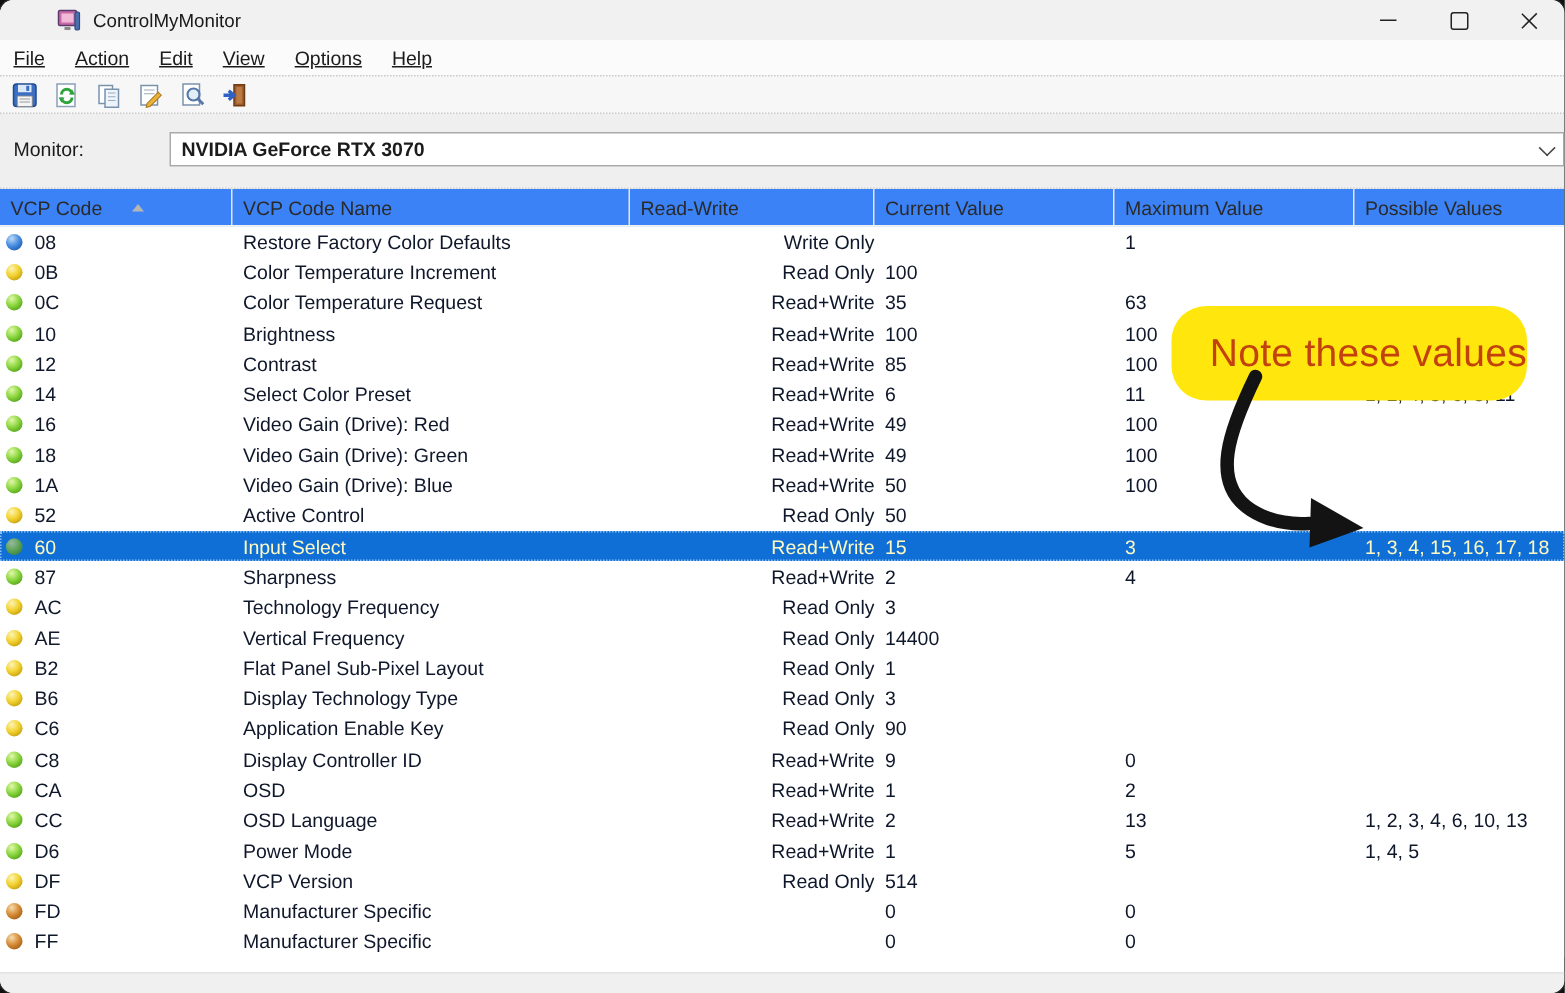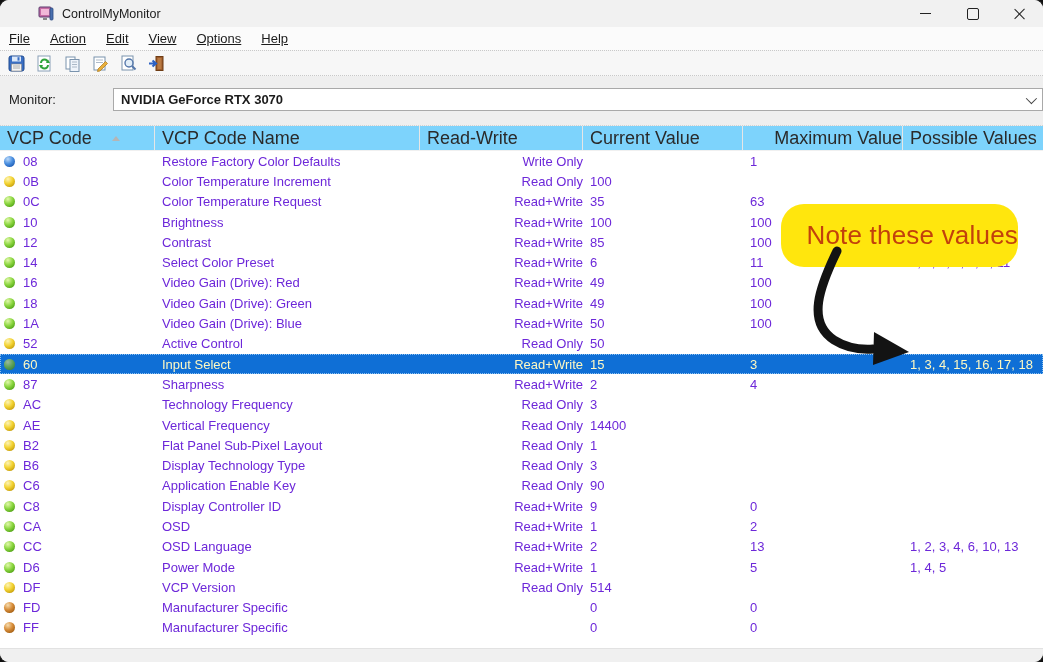--- a/index.html
+++ b/index.html
@@ -31,31 +31,31 @@
   .tool-btn{width:19px;height:19px;display:flex;align-items:center;justify-content:center;}
   
   .monitor-panel{height:50px;background:#efefef;position:relative;border-bottom:1px dotted #d2d2d2;box-sizing:border-box;text-align:center;}
   .monitor-label{position:absolute;left:9px;top:16px;font-size:13px;}
   .combobox{position:absolute;left:113px;right:0;top:12px;height:23px;background:#fff;
     border:1px solid #a9a9a9;box-sizing:border-box;display:flex;align-items:center;
     font-size:13px;font-weight:bold;padding-left:7px;}
   .combo-chevron{position:absolute;right:8px;top:7px;width:7px;height:7px;border-right:1.4px solid #444;
     border-bottom:1.4px solid #444;transform:rotate(45deg) translateY(-2px);}
   
-  .thead{display:flex;height:24px;align-items:center;font-size:18px;color:#2a2a2a;
-    border-bottom:1px solid #f0f0f0;background:#7dd3fc;}
+  .thead{display:flex;height:24px;align-items:center;font-size:13px;color:#2a2a2a;
+    border-bottom:1px solid #f0f0f0;background:#3b82f6;}
   .th{height:100%;display:flex;align-items:center;padding-left:7px;box-sizing:border-box;
     border-right:1px solid #e6e6e6;overflow:hidden;white-space:nowrap;}
   .th:last-child{border-right:none;}
   .w-code{width:155px;} .w-name{width:265px;} .w-rw{width:163px;text-align:right;}
-  .w-cur{width:160px;} .w-max{width:160px;justify-content:flex-end;} .w-pos{width:140px;flex:1;}
+  .w-cur{width:160px;} .w-max{width:160px;} .w-pos{width:140px;flex:1;}
   .sort-indicator{width:0;height:0;margin-left:20px;border-left:4px solid transparent;
     border-right:4px solid transparent;border-bottom:5px solid #b5b5b5;}
   .tbody{background:#fff;}
-  .row{display:flex;height:20.3px;align-items:center;font-size:13px;color:#6d28d9;white-space:nowrap;}
+  .row{display:flex;height:20.3px;align-items:center;font-size:13px;color:#0f172a;white-space:nowrap;}
   .cell{padding-left:7px;box-sizing:border-box;overflow:hidden;}
   .cell-code{display:flex;align-items:center;padding-left:4px;}
   .dot{width:11px;height:11px;border-radius:50%;margin-right:8px;flex:0 0 auto;}
   .dot-green{background:radial-gradient(circle at 35% 28%,#e2f8ab,#8bd63f 45%,#4d9f14 85%);}
   .dot-yellow{background:radial-gradient(circle at 35% 28%,#fdf4b5,#f2d230 45%,#c29a0b 85%);}
   .dot-blue{background:radial-gradient(circle at 35% 28%,#bcd9f8,#4a8fe0 45%,#1a57b0 85%);}
   .dot-orange{background:radial-gradient(circle at 35% 28%,#f6dcae,#d68c38 45%,#9e5a10 85%);}
   .row.selected{background:var(--selection,#0f6fd6);color:#fef9c3;outline:1px dotted #8bc0f0;outline-offset:-1px;}
   .row.selected .dot{box-shadow:inset 0 0 0 6px rgba(16,70,140,.35);}
   

